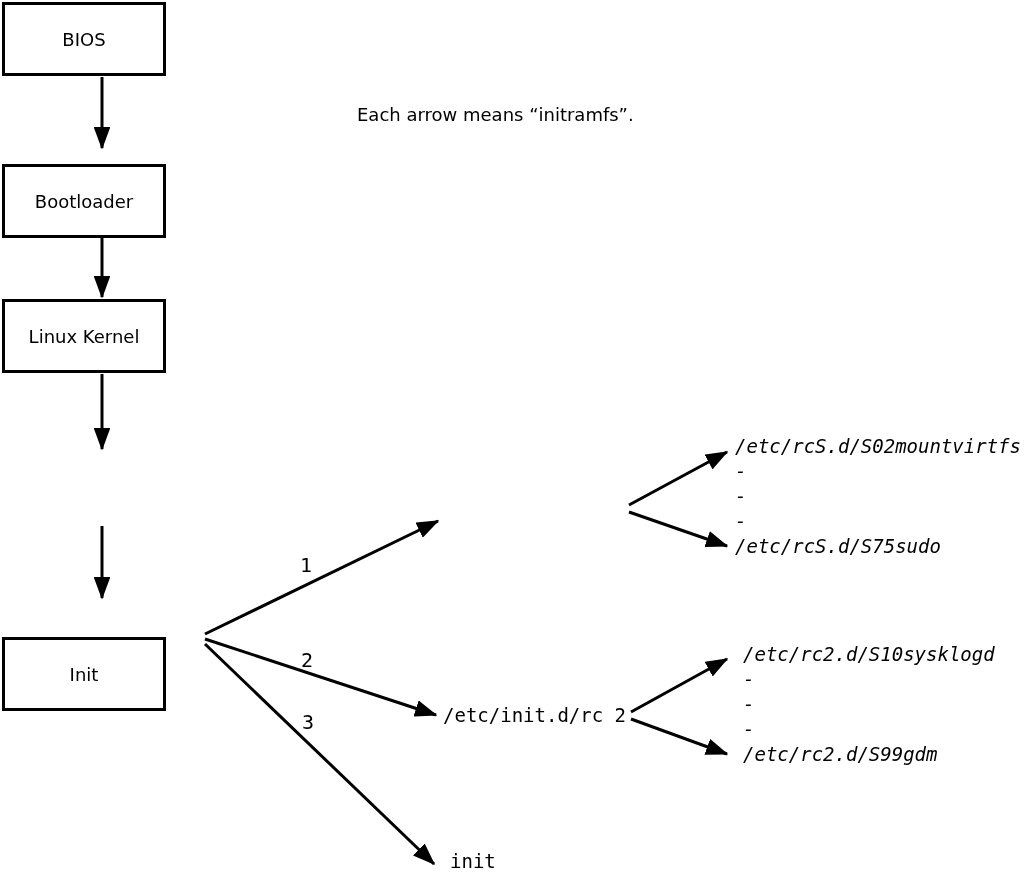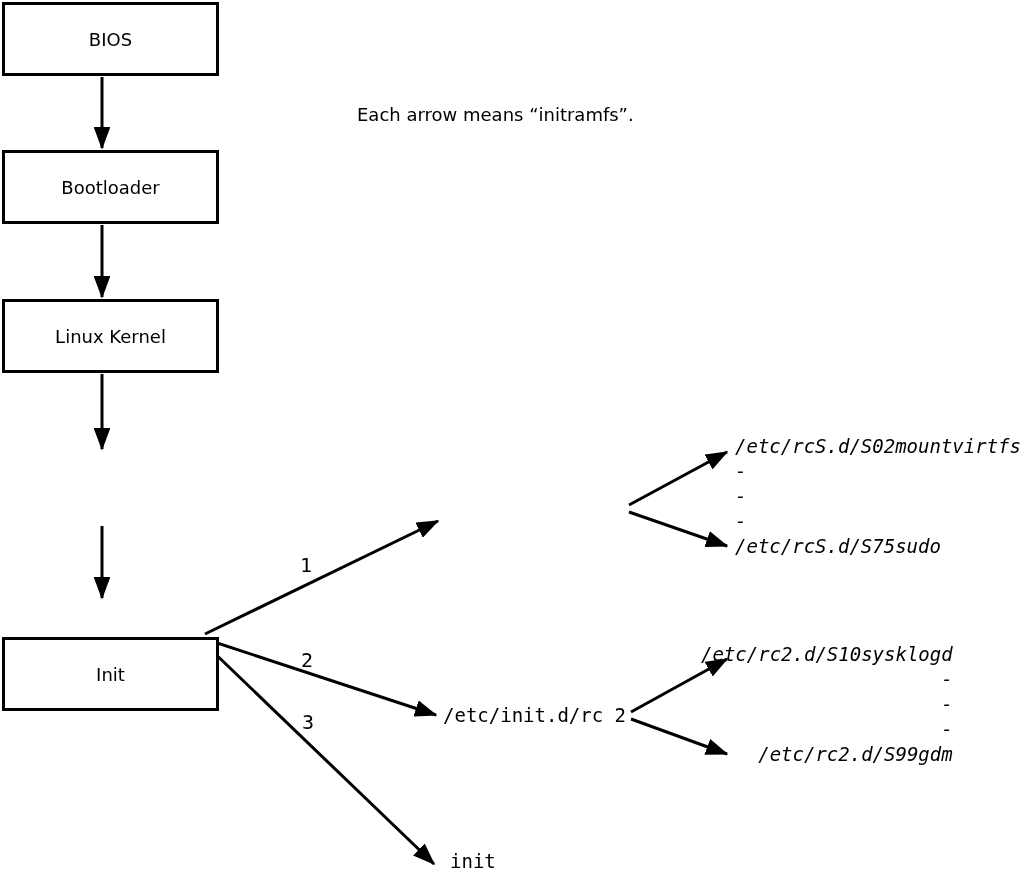--- a/index.html
+++ b/index.html
@@ -14,21 +14,21 @@
     overflow: hidden;
   }
   #arrow-layer {
     position: absolute;
     left: 0; top: 0;
     width: 1024px; height: 875px;
   }
   .node-box {
     position: absolute;
     left: 2px;
-    width: 217px;
+    width: 164px;
     height: 74px;
     border: 3px solid #000000;
     background: #ffffff;
     display: flex;
     align-items: center;
     justify-content: center;
     font-size: 18px;
   }
   .note {
     position: absolute;
@@ -85,21 +85,21 @@
       <line x1="631" y1="712" x2="727" y2="659" marker-end="url(#ah)"></line>
       <line x1="631" y1="719" x2="727" y2="754" marker-end="url(#ah)"></line>
     </g>
   </svg>
 
   <div class="note" style="left:357px; top:104px;">Each arrow means “initramfs”.</div>
 
   <div class="node-box" style="top:2px;">
     <span>BIOS</span>
   </div>
-  <div class="node-box" style="top:150px;">
+  <div class="node-box" style="top:164px;">
     <span>Bootloader</span>
   </div>
   <div class="node-box" style="top:299px;">
     <span>Linux Kernel</span>
   </div>
   <div class="node-box" style="top:600px;margin-top:37px;">
     <span>Init</span>
   </div>
 
   <div class="edge-num" style="left:300px; top:555px;">1</div>
@@ -110,21 +110,21 @@
   <div class="mono target-label" style="left:450px; top:851px;">init</div>
 
   <div class="mono script-list" style="left:735px; top:434px;">
     <div>/etc/rcS.d/S02mountvirtfs</div>
     <div>-</div>
     <div>-</div>
     <div>-</div>
     <div>/etc/rcS.d/S75sudo</div>
   </div>
 
-  <div class="mono script-list" style="left:701px; top:642px;text-align:right;">
+  <div class="mono script-list" style="left:743px; top:642px;">
     <div>/etc/rc2.d/S10sysklogd</div>
     <div>-</div>
     <div>-</div>
     <div>-</div>
     <div>/etc/rc2.d/S99gdm</div>
   </div>
 
 </div>
 
 </body></html>

